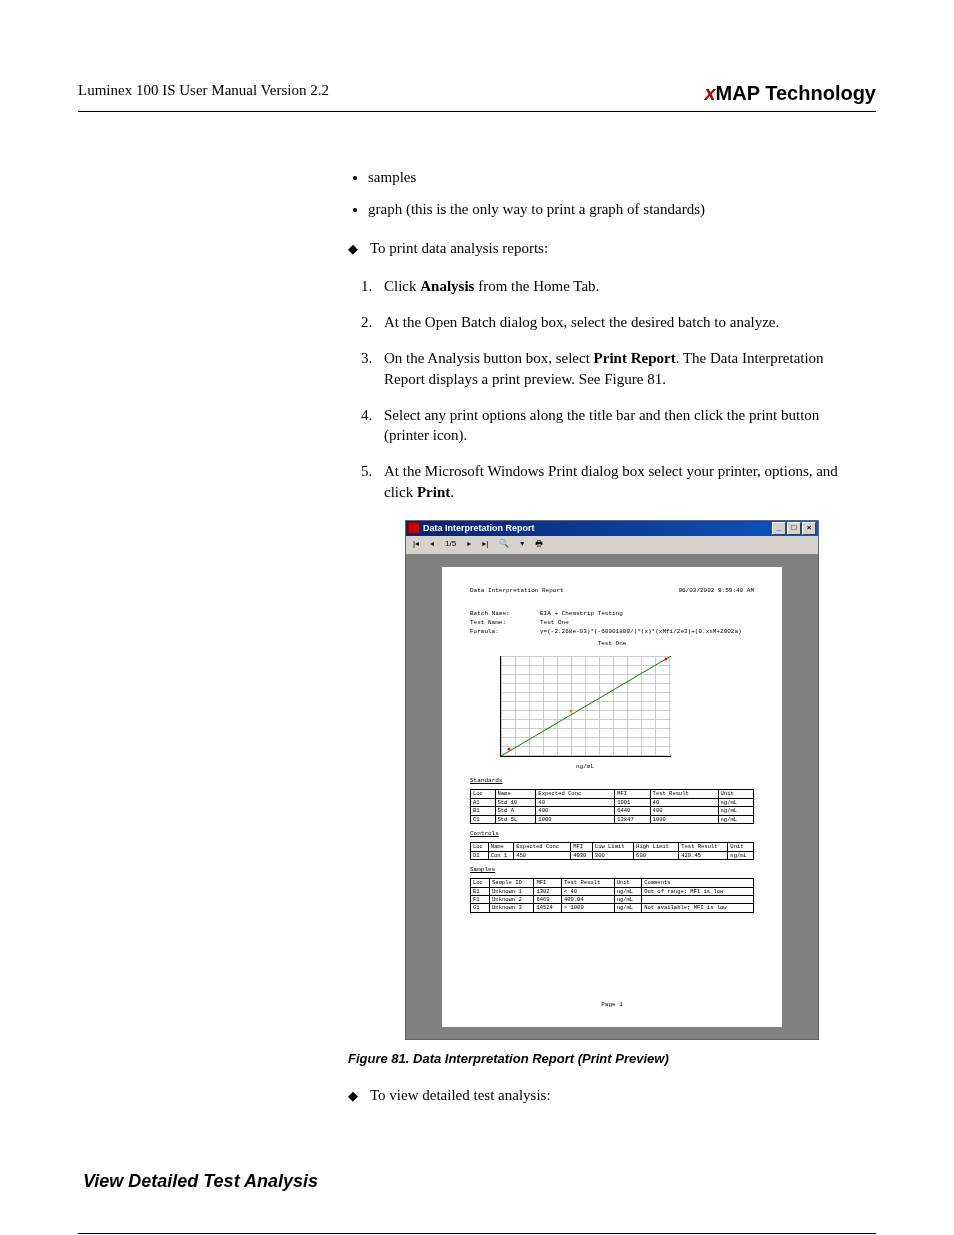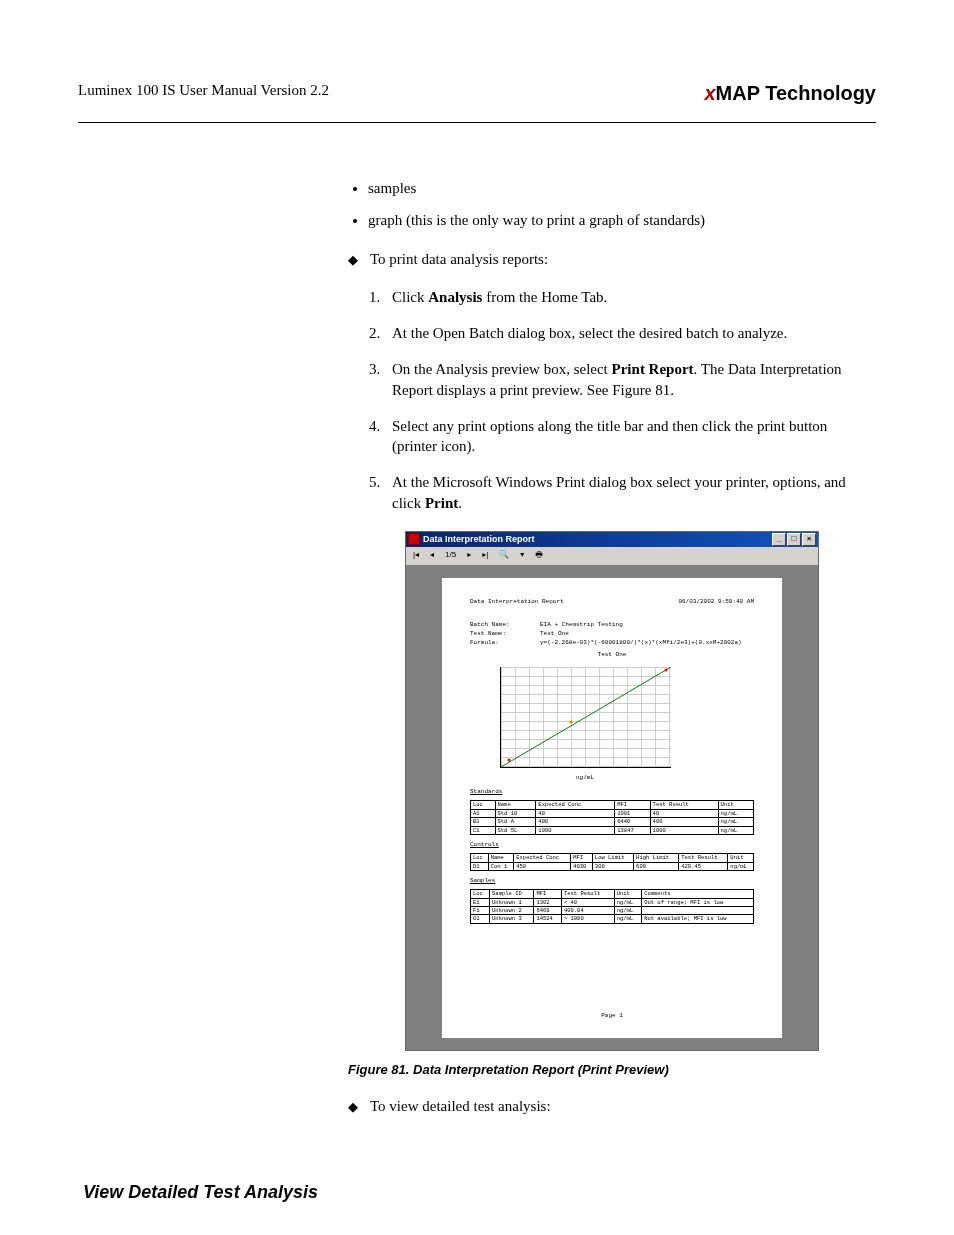--- a/index.html
+++ b/index.html
@@ -10,21 +10,21 @@
     margin: 0;
     padding: 80px 78px 50px 78px;
     width: 954px;
     box-sizing: border-box;
     line-height: 1.35;
   }
   .header {
     display: flex;
     justify-content: space-between;
     border-bottom: 1px solid #000;
-    padding-bottom: 15px;
+    padding-bottom: 4px;
     font-size: 15px;
   }
   .header-right {
     font-family: Arial, Helvetica, sans-serif;
     font-weight: bold;
     font-size: 20px;
   }
   .header-right .x {
     font-style: italic;
     font-weight: bold;
@@ -66,21 +66,21 @@
     gap: 12px;
     margin: 18px 0;
   }
   .diamond {
     font-size: 13px;
     margin-top: 2px;
     flex-shrink: 0;
   }
   ol.steps {
     padding-left: 20px;
-    margin: 16px;
+    margin: 8px;
   }
   ol.steps li {
     margin-bottom: 16px;
     padding-left: 8px;
   }
   .bold { font-weight: bold; }
   .figure-container {
     margin: 18px 0 12px 0;
   }
   .figure-caption {
@@ -215,21 +215,21 @@
     </ul>
 
     <div class="diamond-line">
       <span class="diamond">◆</span>
       <span>To print data analysis reports:</span>
     </div>
 
     <ol class="steps">
       <li><span>Click </span><span class="bold">Analysis</span><span> from the Home Tab.</span></li>
       <li><span>At the Open Batch dialog box, select the desired batch to analyze.</span><span class="bold"></span><span></span></li>
-      <li><span>On the Analysis preview box, select </span><span class="bold">Print Report</span><span>. The Data Interpretation Report displays a print preview. See Figure 81.</span></li>
+      <li><span>On the Analysis button box, select </span><span class="bold">Print Report</span><span>. The Data Interpretation Report displays a print preview. See Figure 81.</span></li>
       <li><span>Select any print options along the title bar and then click the print button (printer icon).</span><span class="bold"></span><span></span></li>
       <li><span>At the Microsoft Windows Print dialog box select your printer, options, and click </span><span class="bold">Print</span><span>.</span></li>
     </ol>
 
     <div class="figure-container">
       <div class="screenshot">
         <div class="titlebar">
           <div class="titlebar-left">
             <div class="tb-icon"></div>
             <span>Data Interpretation Report</span>

